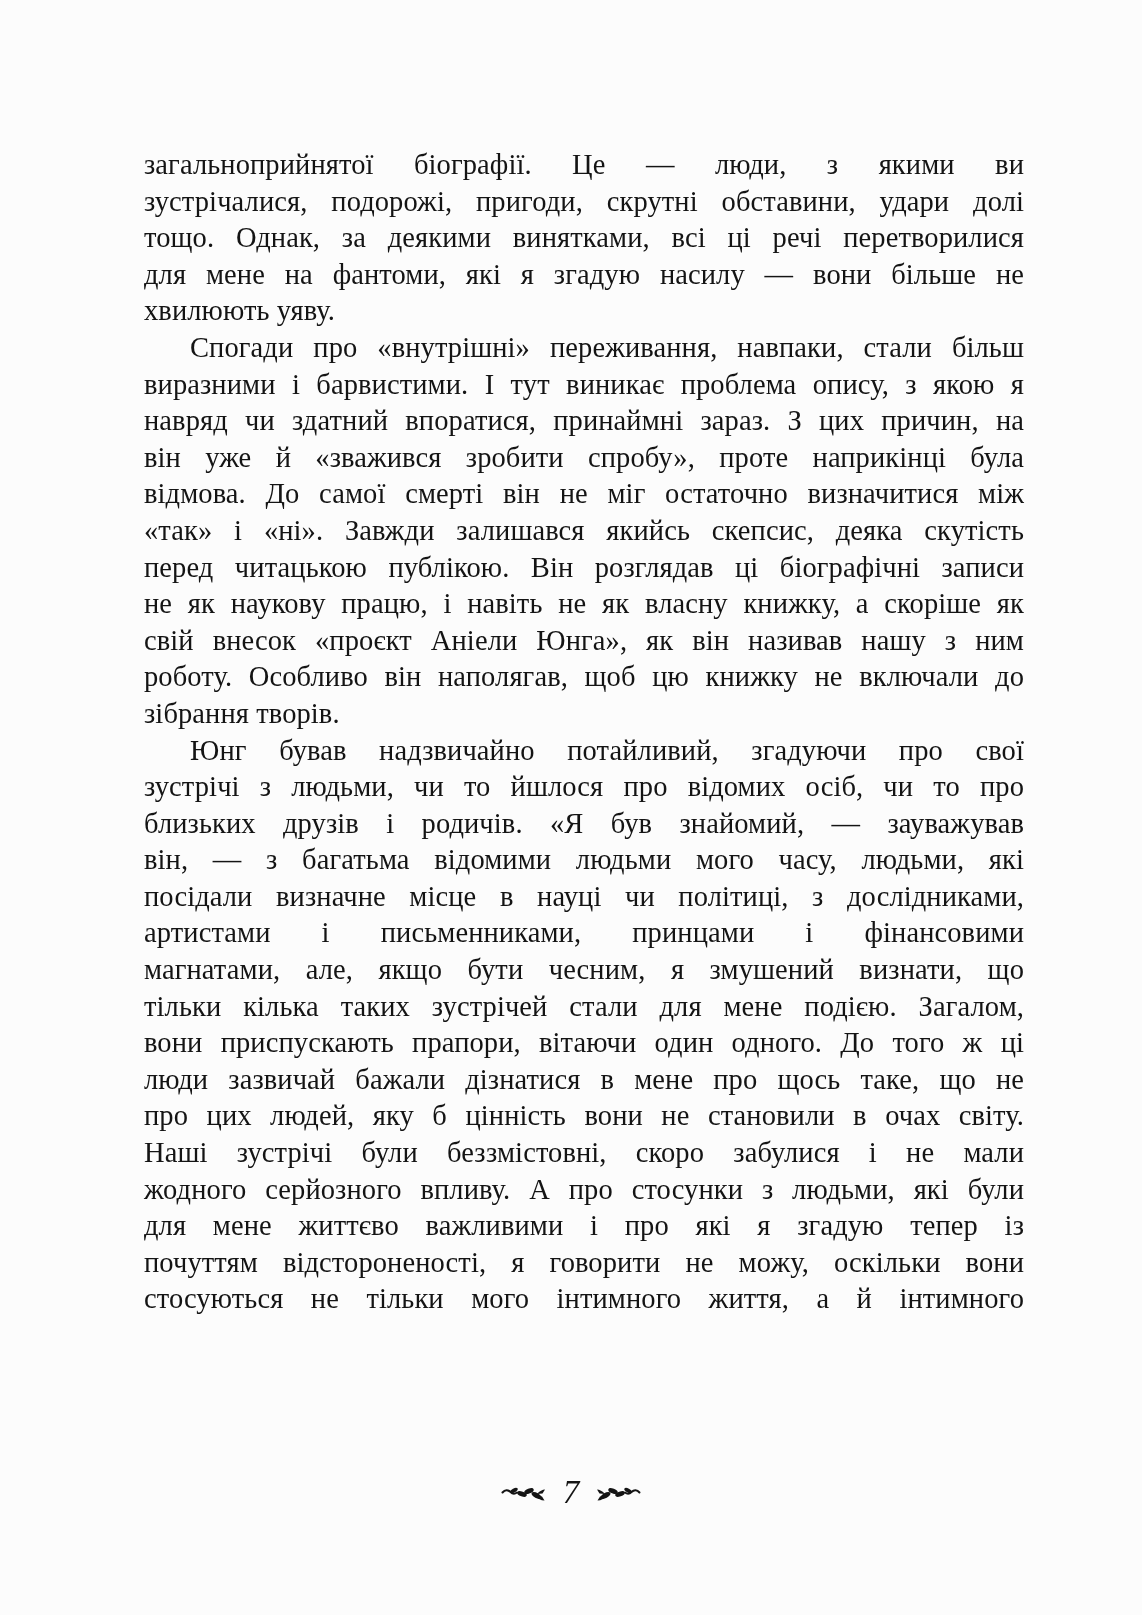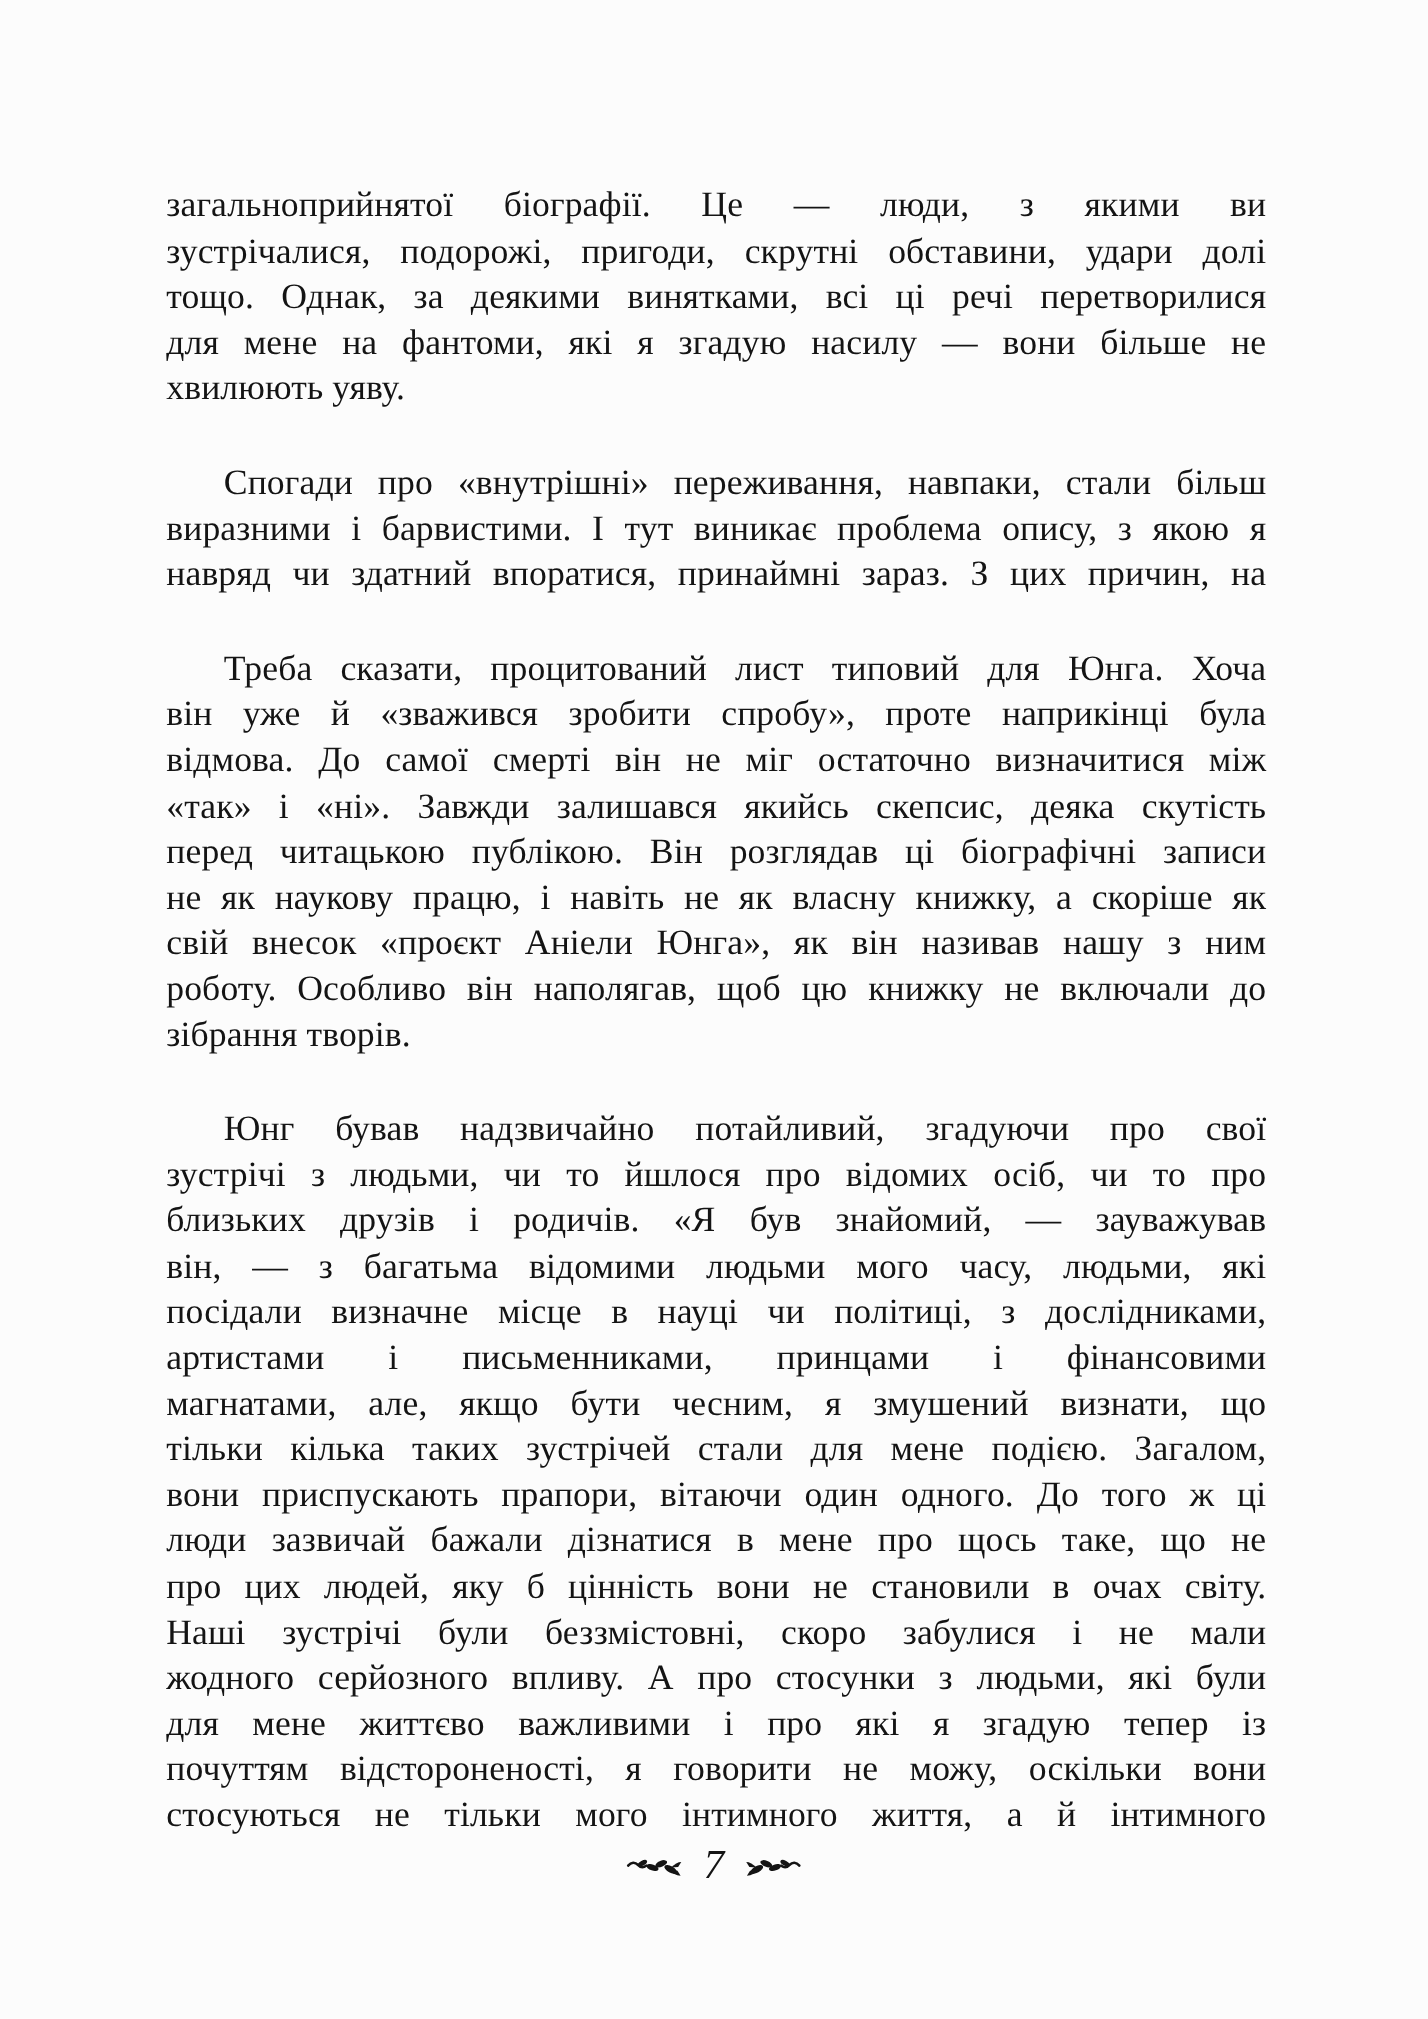--- a/index.html
+++ b/index.html
@@ -11,40 +11,39 @@
     position: relative;
     width: 1142px;
     height: 1615px;
     background: #fcfcfc;
     font-family: "Liberation Serif", "DejaVu Serif", serif;
     color: #141414;
     overflow: hidden;
   }
   .text-block {
     position: absolute;
-    left: 133px;
+    left: 144px;
     top: 147px;
     width: 880px;
     font-size: 28.5px;
     line-height: 36.6px;
     letter-spacing: 0.1px;
   }
   .paragraph { margin: 0; }
   .line {
     text-align: justify;
     text-align-last: justify;
     white-space: normal;
   }
   .line.last {
     text-align: right;
     text-align-last: left;
   }
   .line.indent {
     text-indent: 46px;
-    margin-top: 39px;
   }
   .footer {
     position: absolute;
     left: 0;
     top: 1476px;
     width: 1142px;
     display: flex;
     justify-content: center;
     align-items: center;
     gap: 16px;
@@ -76,21 +75,20 @@
         <div class="line">тощо. Однак, за деякими винятками, всі ці речі перетворилися</div>
         <div class="line">для мене на фантоми, які я згадую насилу — вони більше не</div>
         <div class="line last">хвилюють уяву.</div>
       </div>
       <div class="paragraph">
         <div class="line indent">Спогади про «внутрішні» переживання, навпаки, стали більш</div>
         <div class="line">виразними і барвистими. І тут виникає проблема опису, з якою я</div>
         <div class="line">навряд чи здатний впоратися, принаймні зараз. З цих причин, на</div>
       </div>
       <div class="paragraph">
-        <div class="line indent">Треба сказати, процитований лист типовий для Юнга. Хоча</div>
         <div class="line">він уже й «зважився зробити спробу», проте наприкінці була</div>
         <div class="line">відмова. До самої смерті він не міг остаточно визначитися між</div>
         <div class="line">«так» і «ні». Завжди залишався якийсь скепсис, деяка скутість</div>
         <div class="line">перед читацькою публікою. Він розглядав ці біографічні записи</div>
         <div class="line">не як наукову працю, і навіть не як власну книжку, а скоріше як</div>
         <div class="line">свій внесок «проєкт Аніели Юнга», як він називав нашу з ним</div>
         <div class="line">роботу. Особливо він наполягав, щоб цю книжку не включали до</div>
         <div class="line last">зібрання творів.</div>
       </div>
       <div class="paragraph">

